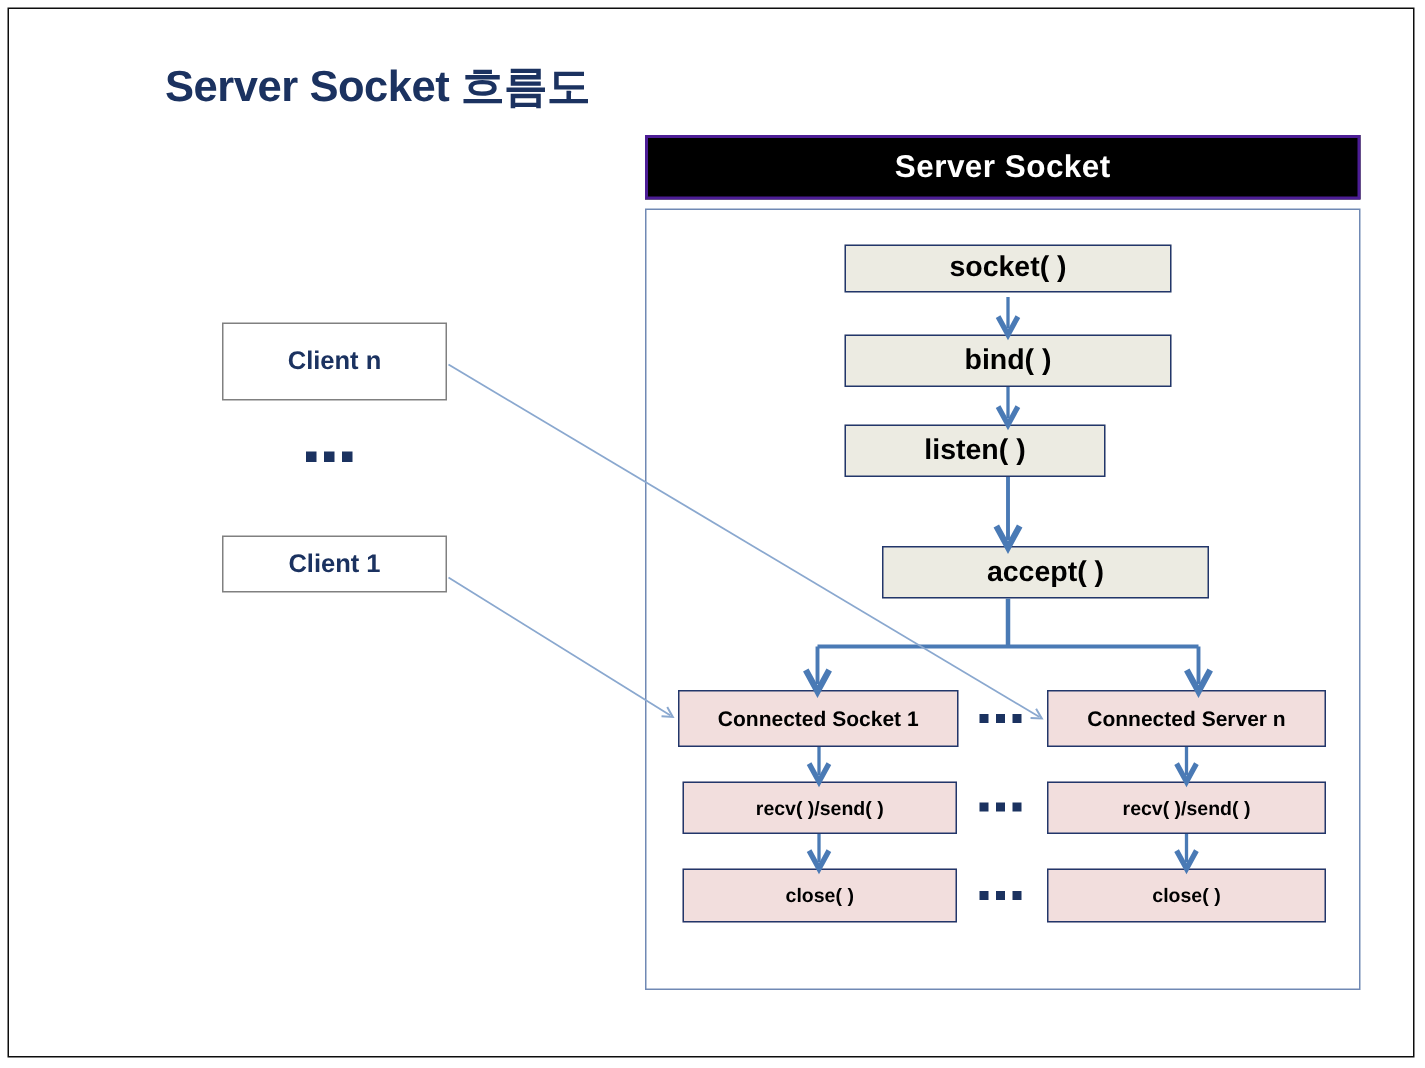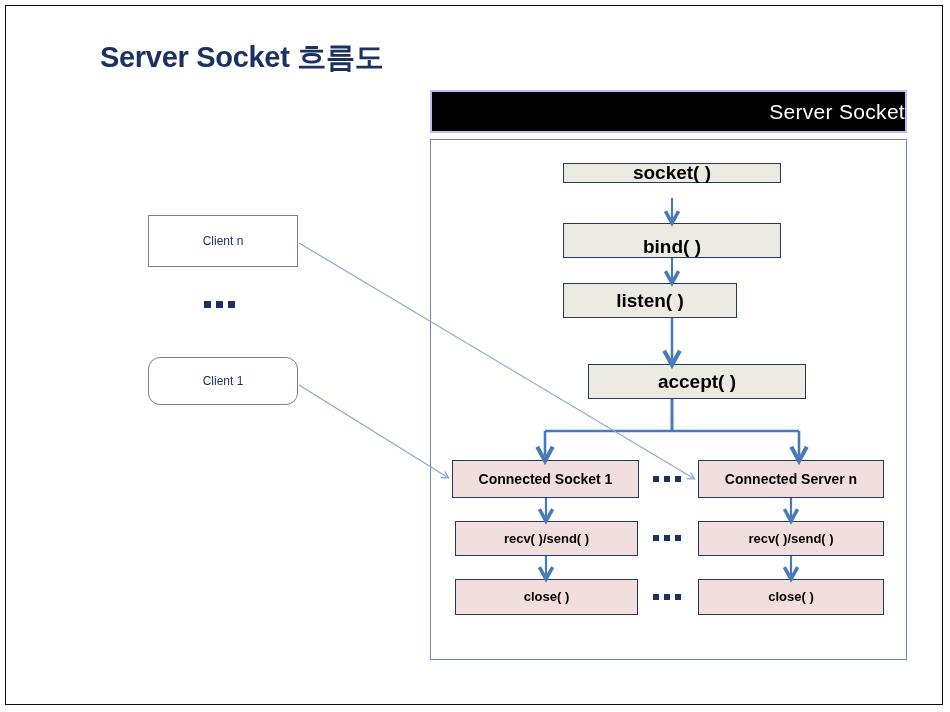--- a/index.html
+++ b/index.html
@@ -24,44 +24,44 @@
     top: 5px;
     width: 938px;
     height: 700px;
     border: 1.5px solid #0d0d0d;
     box-sizing: border-box;
     background: #ffffff;
   }
   
   .slide-title {
     position: absolute;
-    left: 100px;
+    left: 110px;
     top: 38px;
     font-size: 29px;
     font-weight: bold;
     color: #1b3260;
     letter-spacing: -0.3px;
     white-space: nowrap;
   }
   
   .panel-header {
     position: absolute;
     left: 430px;
     top: 90px;
     width: 477px;
     height: 43px;
     box-sizing: border-box;
     background: #000000;
-    border: 2px solid #c4b5fd;
-    display: flex;
-    align-items: center;
-    justify-content: flex-end;
+    border: 2px solid #4c1d95;
+    display: flex;
+    align-items: center;
+    justify-content: center;
     color: #ffffff;
     font-size: 21px;
-    font-weight: normal;
+    font-weight: bold;
     letter-spacing: 0.3px;
   }
   
   .panel-body {
     position: absolute;
     left: 430px;
     top: 139px;
     width: 477px;
     height: 521px;
     box-sizing: border-box;
@@ -94,22 +94,22 @@
   
   .client-box {
     position: absolute;
     box-sizing: border-box;
     background: #ffffff;
     border: 1.5px solid #808080;
     display: flex;
     align-items: center;
     justify-content: center;
     color: #1b3260;
-    font-size: 12px;
-    font-weight: normal;
+    font-size: 17px;
+    font-weight: bold;
   }
   
   .dots {
     position: absolute;
     display: flex;
     align-items: center;
     gap: 5px;
   }
   .dots i {
     display: block;
@@ -140,34 +140,34 @@
   <div class="client-box" style="left:148px; top:215px; width:150px; height:52px;">
     <span>Client n</span>
   </div>
 
   <div class="dots" style="left:204px; top:301px;">
     <i></i>
       <i></i>
       <i></i>
   </div>
 
-  <div class="client-box" style="left:148px; top:357px; width:150px; height:48px;border-radius:12px;">
+  <div class="client-box" style="left:148px; top:357px; width:150px; height:38px;">
     <span>Client 1</span>
   </div>
 
   <div class="panel-header">
     <span>Server Socket</span>
   </div>
   <div class="panel-body"></div>
 
-  <div class="node beige" style="left:563px; top:163px; width:218px; height:20px;">
+  <div class="node beige" style="left:563px; top:163px; width:218px; height:32px;">
     <span>socket( )</span>
   </div>
 
-  <div class="node beige" style="left:563px; top:223px; width:218px; height:35px;align-items:flex-end;">
+  <div class="node beige" style="left:563px; top:223px; width:218px; height:35px;">
     <span>bind( )</span>
   </div>
 
   <div class="node beige" style="left:563px; top:283px; width:174px; height:35px;">
     <span>listen( )</span>
   </div>
 
   <div class="node beige" style="left:588px; top:364px; width:218px; height:35px;">
     <span>accept( )</span>
   </div>

